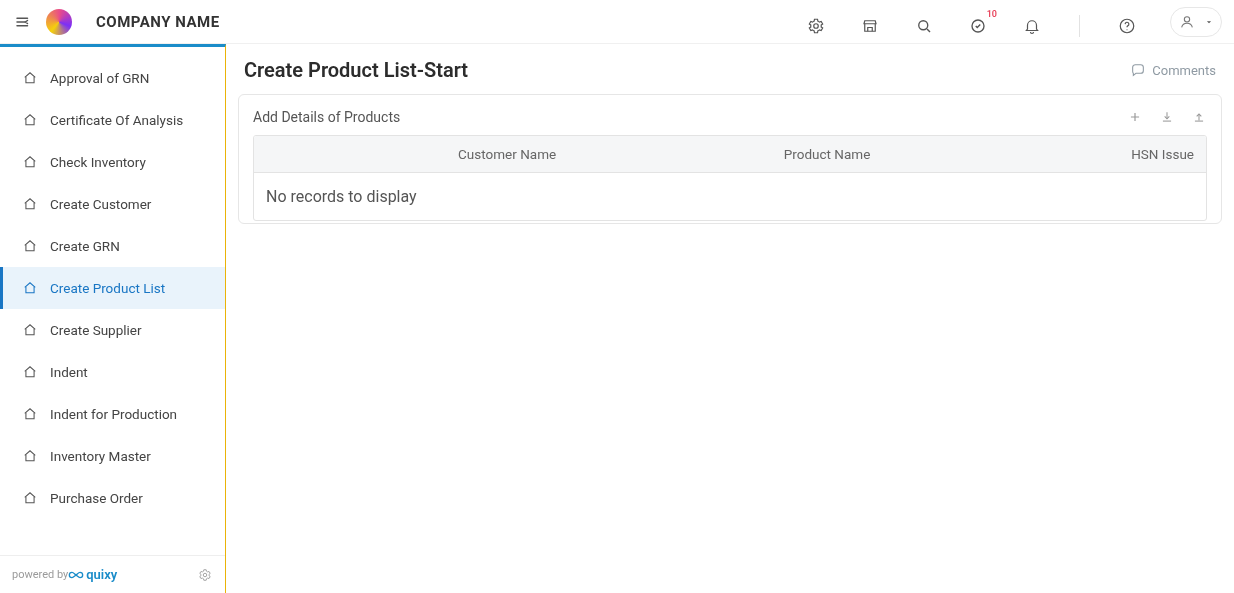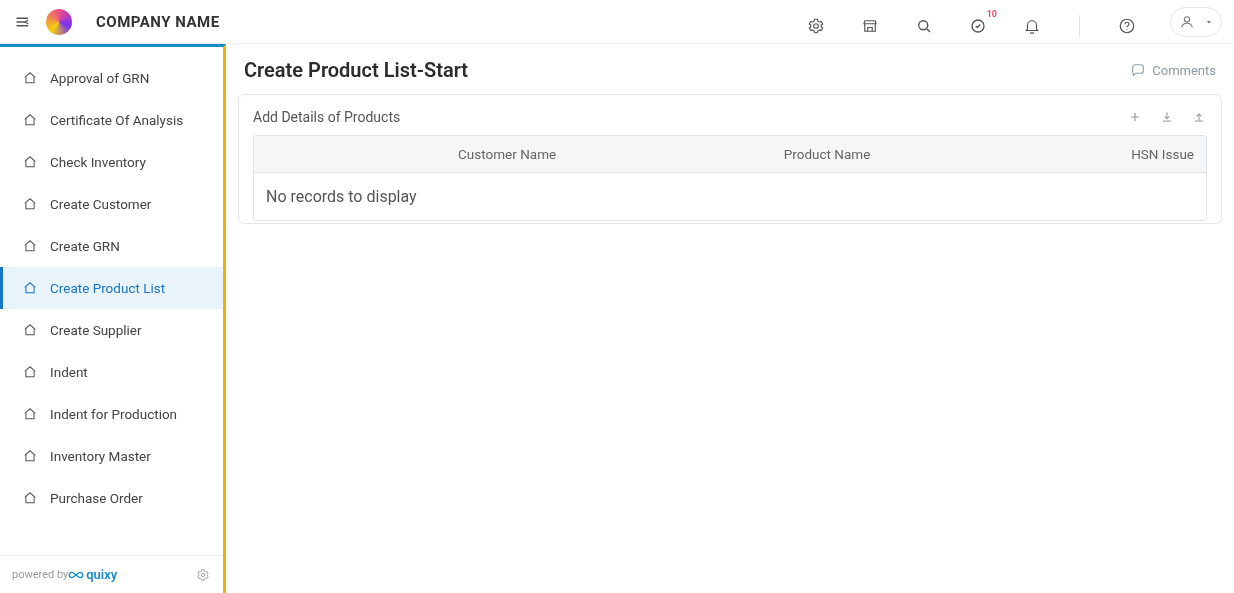--- a/index.html
+++ b/index.html
@@ -15,21 +15,21 @@
 .topbar-icons { display:flex; align-items:flex-end; gap: 32px; }
 .tb-icon { width: 22px; height: 22px; display:flex; align-items:center; justify-content:center; cursor:pointer; position:relative; color:#555; }
 .tb-divider { width:1px; height:22px; background:#e2e2e2; margin: 0 4px; }
 .tb-badge { position:absolute; top:-6px; right:-8px; font-size:9px; color:#e8455d; font-weight:600; }
 .avatar-pill { display:flex; align-items:center; gap:6px; padding:4px 6px; border:1px solid #e7e7e7; border-radius:18px; cursor:pointer; }
 .avatar-pill .avatar-ic { width:20px; height:20px; display:flex; align-items:center; justify-content:center; }
 .avatar-pill .chev { width:12px; display:flex; align-items:center; justify-content:center; }
 
 
 .body-wrap { display:flex; height: calc(100% - 44px); }
-.sidebar { width: 226px; border-right: 3px solid #eab308; display:flex; flex-direction:column; border-top: 3px solid #1a8cc9; }
+.sidebar { width: 226px; border-right: 1px solid #eab308; display:flex; flex-direction:column; border-top: 3px solid #1a8cc9; }
 .side-nav { flex:1; overflow-y:auto; padding-top: 10px; }
 .nav-item { display:flex; align-items:center; gap:12px; height:42px; padding: 0 22px; cursor:pointer; font-size:13.5px; color:#444; }
 .nav-item .nav-icon { width:16px; height:16px; color:#555; display:flex; align-items:center; justify-content:center; flex-shrink:0; }
 .nav-item.active { background:#e9f3fb; color:#1976c4; border-left: 3px solid #1976c4; padding-left:19px; }
 .nav-item.active .nav-icon { color:#1976c4; }
 
 .side-footer { height: 38px; border-top:1px solid #eee; display:flex; align-items:center; padding: 0 12px; font-size:11px; color:#9a9a9a; }
 .side-footer .plogo { display:flex; align-items:center; gap:2px; color:#1a8cc9; font-weight:600; font-size:13px; }
 .side-footer .plogo svg { width:16px; height:16px; }
 .side-footer .gear { margin-left:auto; color:#9e9e9e; cursor:pointer; width:16px; height:16px; display:flex; align-items:center; justify-content:center; }

